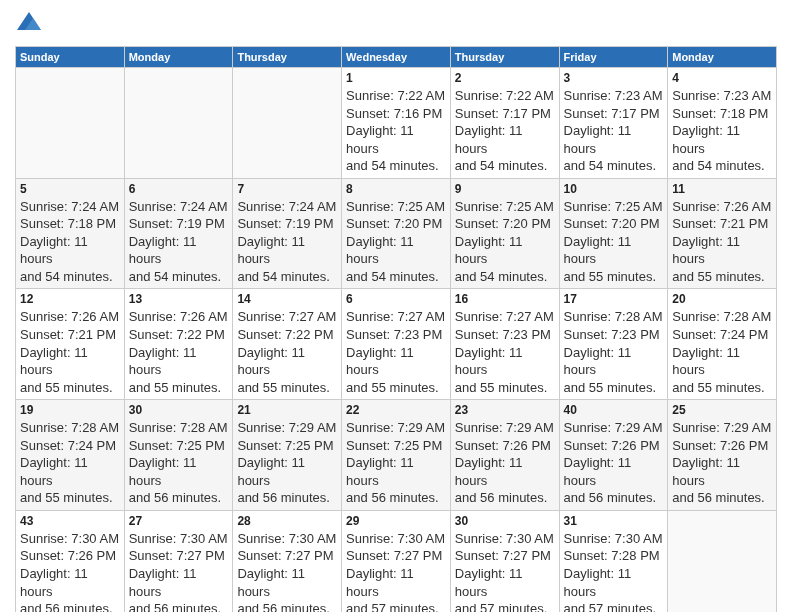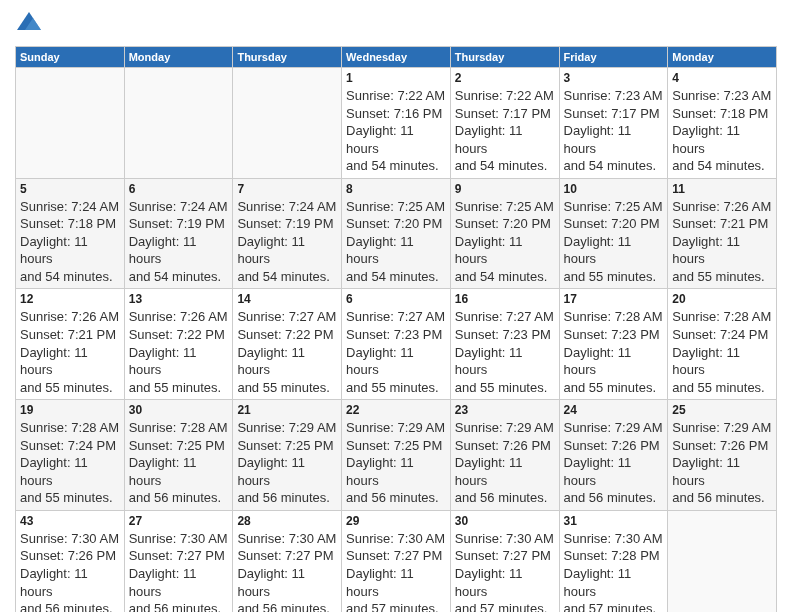--- a/index.html
+++ b/index.html
@@ -299,21 +299,21 @@
 and 56 minutes.</div>
           </td>
           <td>
             <span class="day-number">23</span>
             <div class="day-info" style="white-space: pre-line;">Sunrise: 7:29 AM
 Sunset: 7:26 PM
 Daylight: 11 hours
 and 56 minutes.</div>
           </td>
           <td>
-            <span class="day-number">24</span>
+            <span class="day-number">40</span>
             <div class="day-info" style="white-space: pre-line;">Sunrise: 7:29 AM
 Sunset: 7:26 PM
 Daylight: 11 hours
 and 56 minutes.</div>
           </td>
           <td>
             <span class="day-number">25</span>
             <div class="day-info" style="white-space: pre-line;">Sunrise: 7:29 AM
 Sunset: 7:26 PM
 Daylight: 11 hours

